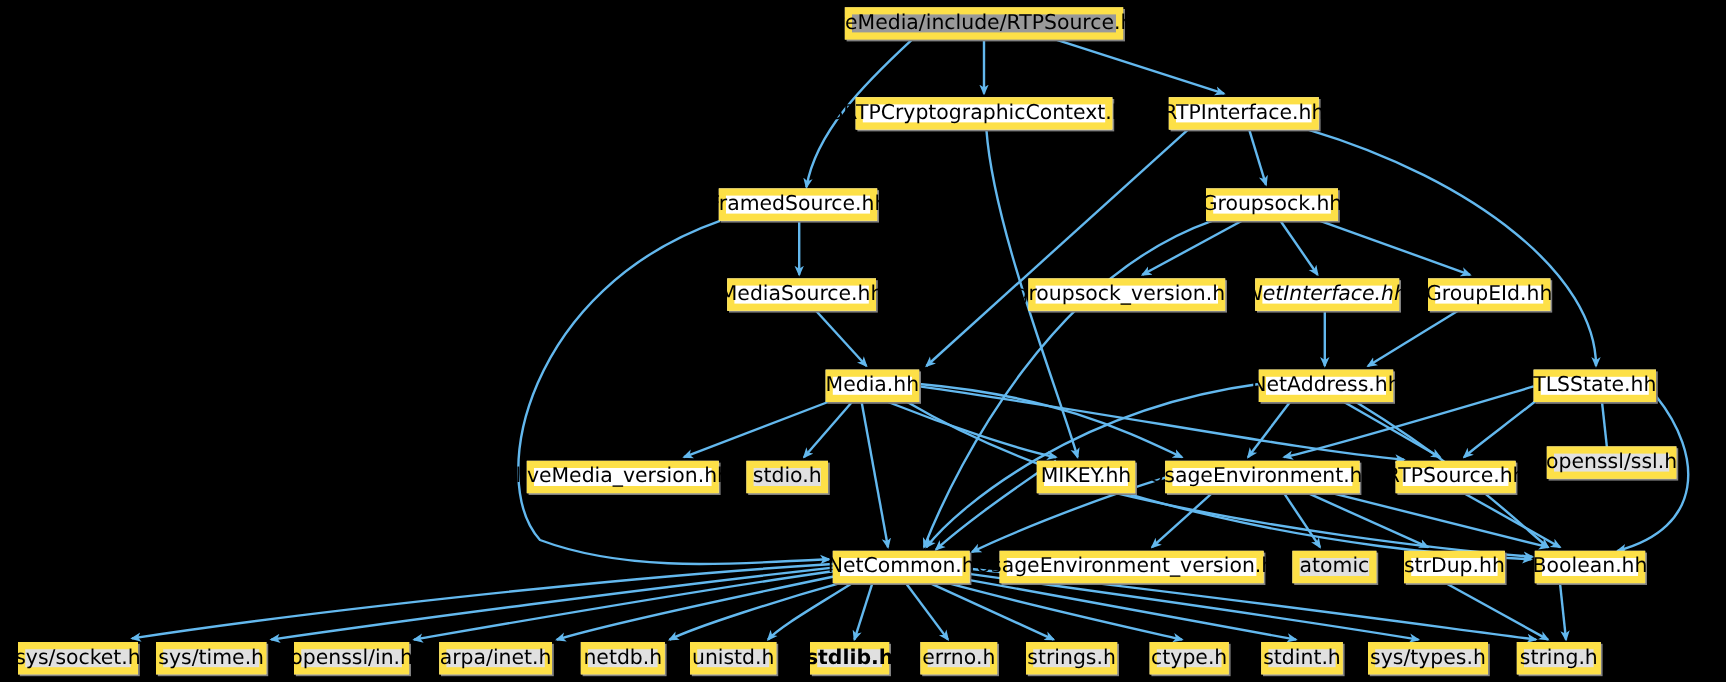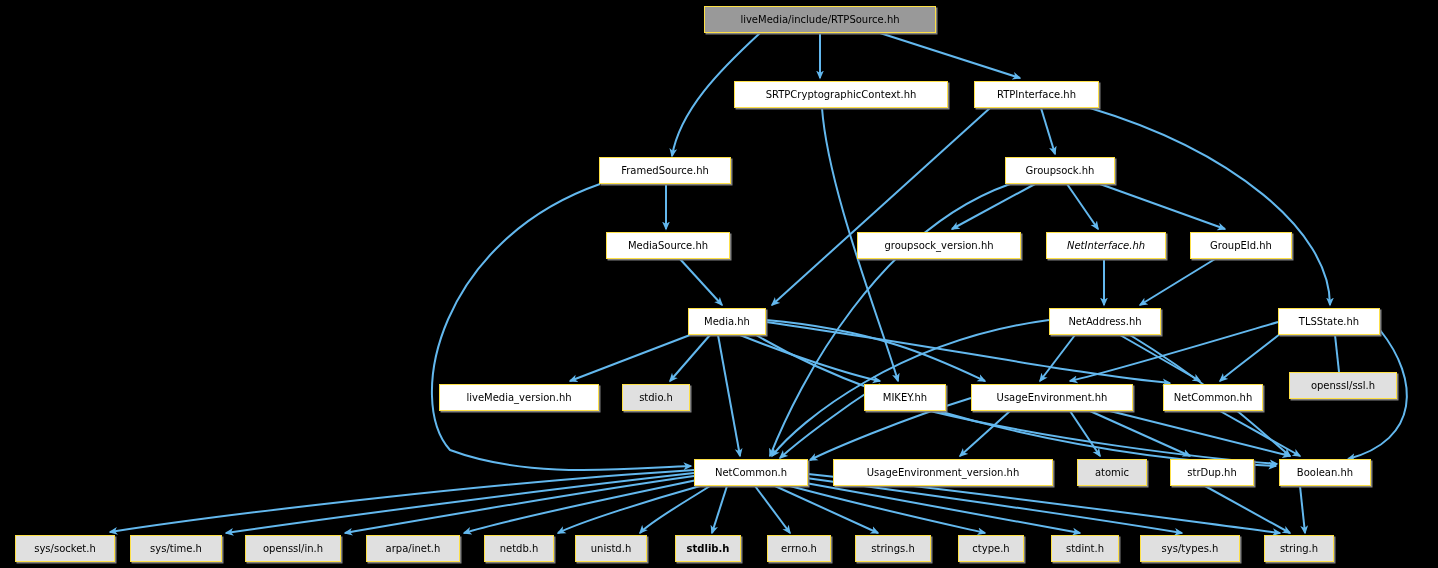--- a/index.html
+++ b/index.html
@@ -1,21 +1,21 @@
 <!DOCTYPE html>
 <html><head>
 <meta charset="utf-8">
 <style>
   html,body{margin:0;padding:0;background:#000;}
   #stage{position:relative;width:1438px;height:568px;background:#000;overflow:hidden;
          font-family:"DejaVu Sans","Liberation Sans",sans-serif;}
   #edges{position:absolute;left:0;top:0;width:1438px;height:568px;}
   .node{position:absolute;box-sizing:border-box;display:flex;align-items:center;
-        justify-content:center;border:1px solid #fde047;background:#fff;color:#000;
-        font-size:10px;line-height:1;white-space:nowrap;
+        justify-content:center;border:6px solid #fde047;background:#fff;color:#000;
+        font-size:17px;line-height:1;white-space:nowrap;
         box-shadow:1.5px 1.5px 0 0 #808080;height:27px;}
   .node.sys{background:#e0e0e0;}
   .node.root{background:#999999;}
 </style>
 </head>
 <body>
 
 <div id="stage">
   <svg id="edges" viewBox="0 0 1438 568">
     <defs>
@@ -75,36 +75,36 @@
         <path d="M 755,486 L 790,533" marker-end="url(#arw)"></path>
         <path d="M 775,486 L 878,533" marker-end="url(#arw)"></path>
         <path d="M 790,486 C 860,505 950,525 985,533" marker-end="url(#arw)"></path>
         <path d="M 800,482 C 900,500 1020,522 1080,533" marker-end="url(#arw)"></path>
         <path d="M 806,478 C 930,495 1090,518 1182,533" marker-end="url(#arw)"></path>
         <path d="M 808,474 C 960,490 1150,516 1280,533" marker-end="url(#arw)"></path>
       </g>
   </svg>
   <div id="node-layer">
       <div class="node root" style="left: 704px; top: 6px; width: 232px; height: 27px;">liveMedia/include/RTPSource.hh</div>
-      <div class="node " style="left: 734px; top: 81px; width: 214px; height: 27px;">SRTPCryptographicContext.hh</div>
+      <div class="node " style="left: 713px; top: 81px; width: 214px; height: 27px;">SRTPCryptographicContext.hh</div>
       <div class="node " style="left: 974px; top: 81px; width: 125px; height: 27px;">RTPInterface.hh</div>
       <div class="node " style="left: 599px; top: 157px; width: 132px; height: 27px;">FramedSource.hh</div>
       <div class="node " style="left: 1005px; top: 157px; width: 110px; height: 27px;">Groupsock.hh</div>
       <div class="node " style="left: 606px; top: 232px; width: 124px; height: 27px;">MediaSource.hh</div>
       <div class="node " style="left: 857px; top: 232px; width: 164px; height: 27px;">groupsock_version.hh</div>
       <div class="node " style="left: 1046px; top: 232px; width: 120px; height: 27px; font-style: italic;">NetInterface.hh</div>
       <div class="node " style="left: 1190px; top: 232px; width: 102px; height: 27px;">GroupEId.hh</div>
       <div class="node " style="left: 688px; top: 308px; width: 78px; height: 27px;">Media.hh</div>
       <div class="node " style="left: 1049px; top: 308px; width: 112px; height: 27px;">NetAddress.hh</div>
       <div class="node " style="left: 1278px; top: 308px; width: 102px; height: 27px;">TLSState.hh</div>
       <div class="node " style="left: 439px; top: 384px; width: 160px; height: 27px;">liveMedia_version.hh</div>
       <div class="node sys" style="left: 622px; top: 384px; width: 68px; height: 27px;">stdio.h</div>
       <div class="node " style="left: 864px; top: 384px; width: 82px; height: 27px;">MIKEY.hh</div>
       <div class="node " style="left: 971px; top: 384px; width: 162px; height: 27px;">UsageEnvironment.hh</div>
-      <div class="node " style="left: 1163px; top: 384px; width: 100px; height: 27px;">NetCommon.hh</div>
+      <div class="node " style="left: 1163px; top: 384px; width: 100px; height: 27px;">RTPSource.hh</div>
       <div class="node sys" style="left: 1289px; top: 372px; width: 108px; height: 27px;">openssl/ssl.h</div>
       <div class="node " style="left: 694px; top: 459px; width: 114px; height: 27px;">NetCommon.h</div>
       <div class="node " style="left: 833px; top: 459px; width: 220px; height: 27px;">UsageEnvironment_version.hh</div>
       <div class="node sys" style="left: 1077px; top: 459px; width: 70px; height: 27px;">atomic</div>
       <div class="node " style="left: 1170px; top: 459px; width: 84px; height: 27px;">strDup.hh</div>
       <div class="node " style="left: 1279px; top: 459px; width: 92px; height: 27px;">Boolean.hh</div>
       <div class="node sys" style="left: 15px; top: 535px; width: 100px; height: 27px;">sys/socket.h</div>
       <div class="node sys" style="left: 130px; top: 535px; width: 92px; height: 27px;">sys/time.h</div>
       <div class="node sys" style="left: 245px; top: 535px; width: 96px; height: 27px;">openssl/in.h</div>
       <div class="node sys" style="left: 366px; top: 535px; width: 94px; height: 27px;">arpa/inet.h</div>

